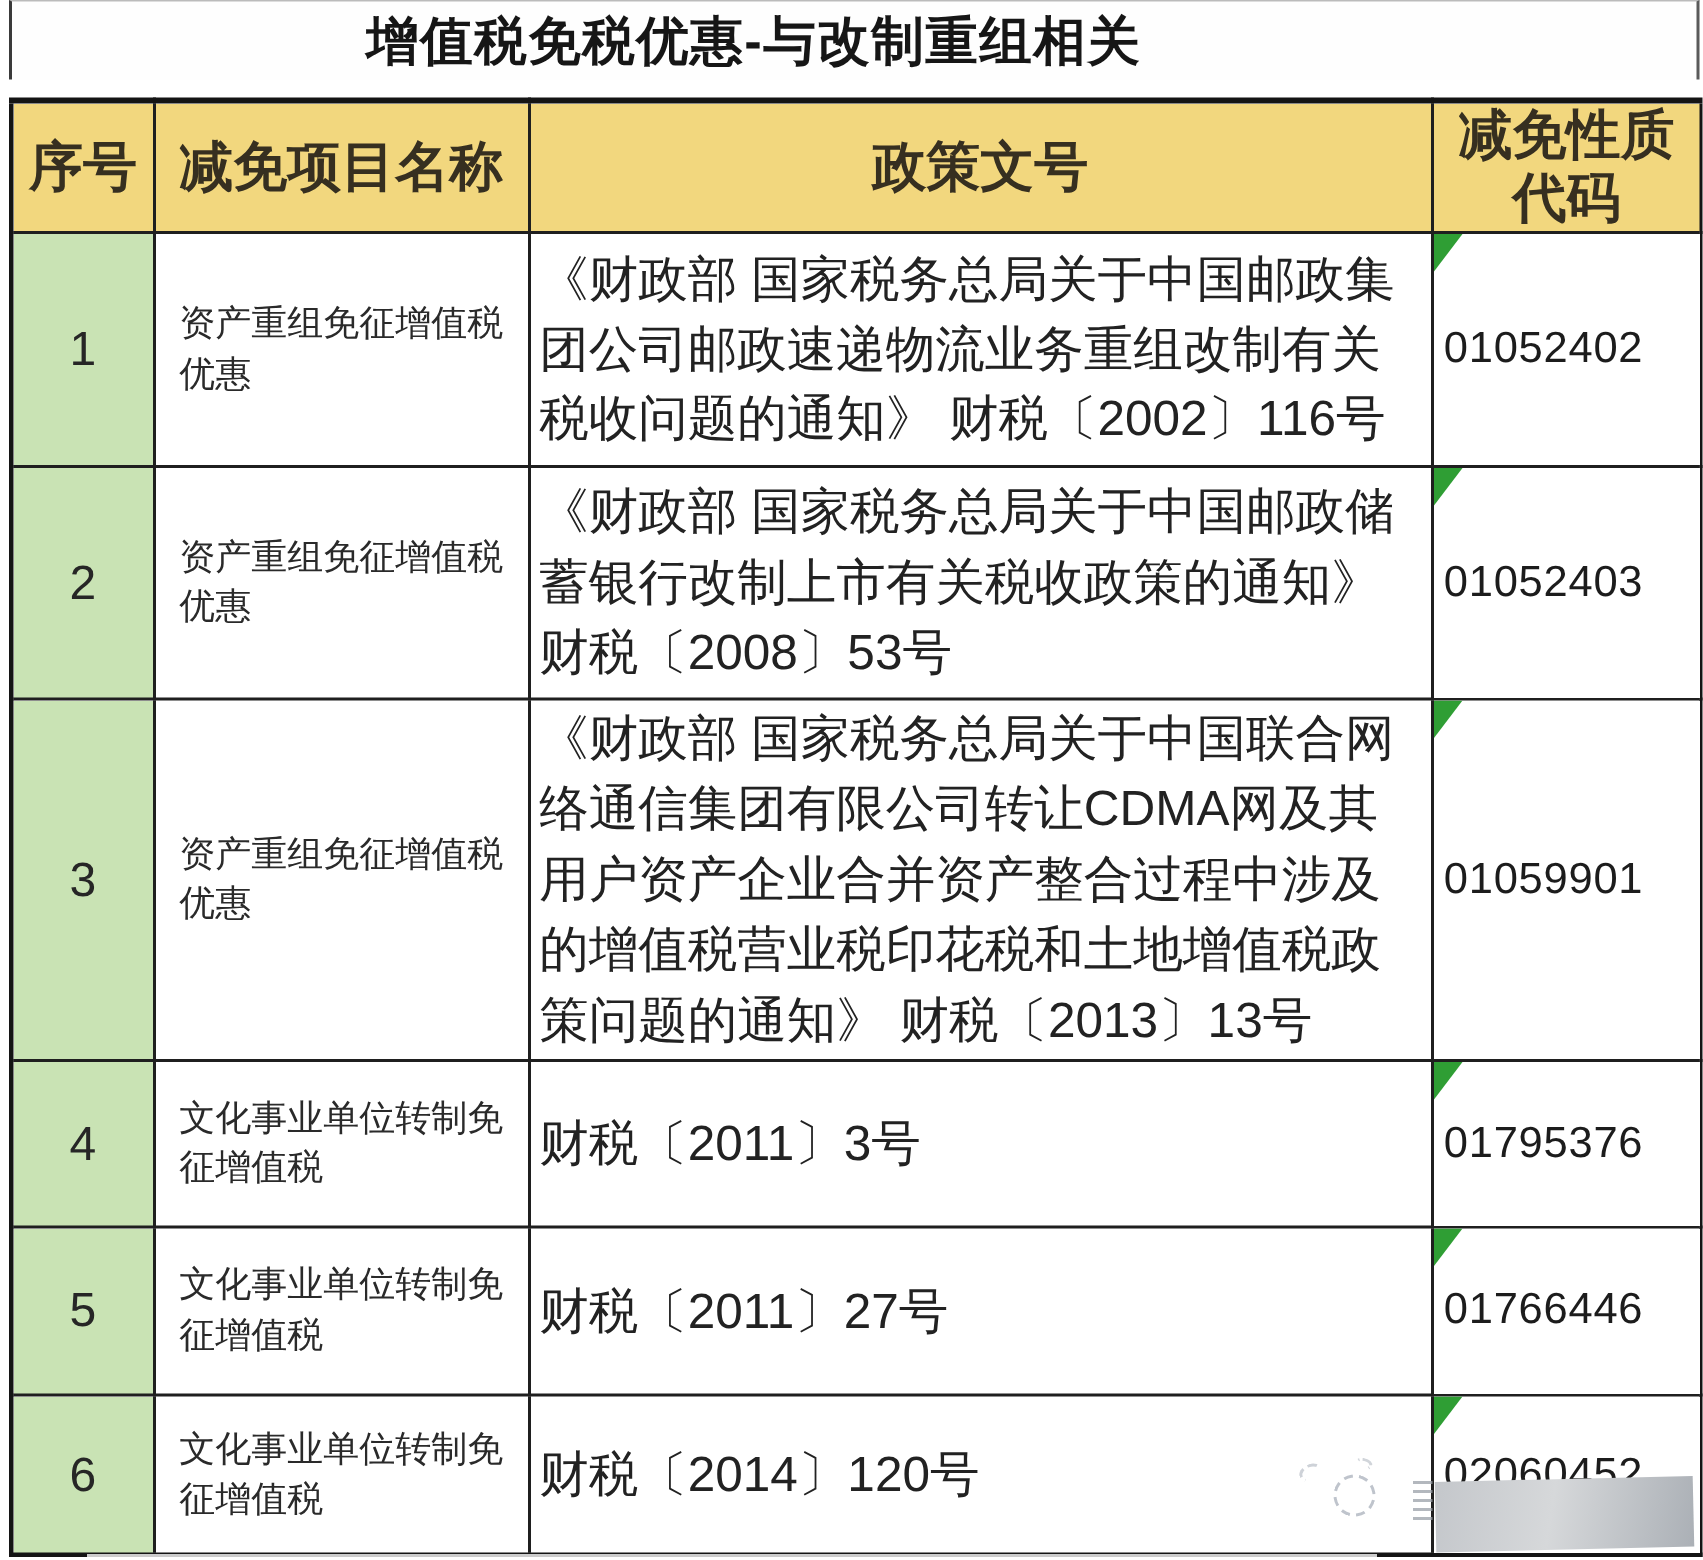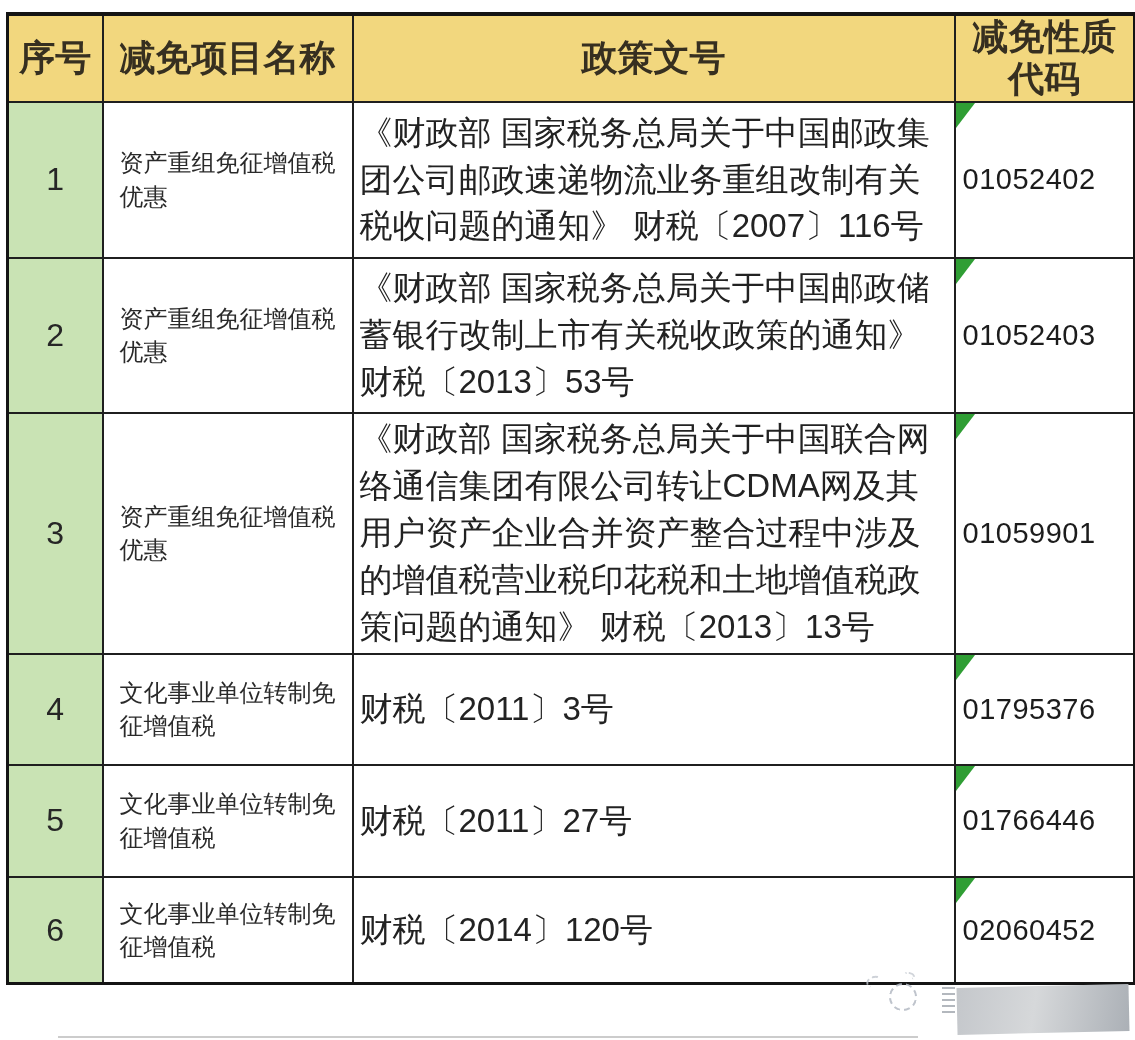--- a/index.html
+++ b/index.html
@@ -77,47 +77,50 @@
   .bottom-line {
     position:absolute; left:58px; top:1036px; width:860px; height:2px;
     background:#cccccc; z-index:1;
   }
 </style>
 </head>
 <body>
 
 <div class="sheet">
 
+  <div class="title-row">
+    <div class="title-text">增值税免税优惠-与改制重组相关</div>
+  </div>
 
   <table class="grid">
     <colgroup>
       <col style="width:95px">
         <col style="width:250px">
         <col style="width:602px">
         <col style="width:180px">
     </colgroup>
     <thead>
       <tr>
         <th>序号</th>
         <th>减免项目名称</th>
         <th>政策文号</th>
         <th class="h-code">减免性质代码</th>
       </tr>
     </thead>
     <tbody>
       <tr class="r-1">
         <td class="c-no">1</td>
         <td class="c-name">资产重组免征增值税优惠</td>
-        <td class="c-policy">《财政部 国家税务总局关于中国邮政集团公司邮政速递物流业务重组改制有关税收问题的通知》 财税〔2007〕116号</td>
+        <td class="c-policy">《财政部 国家税务总局关于中国邮政集团公司邮政速递物流业务重组改制有关税收问题的通知》 财税〔2002〕116号</td>
         <td class="c-code"><span class="corner-flag"></span><span>01052402</span></td>
       </tr>
       <tr class="r-2">
         <td class="c-no">2</td>
         <td class="c-name">资产重组免征增值税优惠</td>
-        <td class="c-policy">《财政部 国家税务总局关于中国邮政储蓄银行改制上市有关税收政策的通知》 财税〔2013〕53号</td>
+        <td class="c-policy">《财政部 国家税务总局关于中国邮政储蓄银行改制上市有关税收政策的通知》 财税〔2008〕53号</td>
         <td class="c-code"><span class="corner-flag"></span><span>01052403</span></td>
       </tr>
       <tr class="r-3">
         <td class="c-no">3</td>
         <td class="c-name">资产重组免征增值税优惠</td>
         <td class="c-policy">《财政部 国家税务总局关于中国联合网络通信集团有限公司转让CDMA网及其用户资产企业合并资产整合过程中涉及的增值税营业税印花税和土地增值税政策问题的通知》 财税〔2013〕13号</td>
         <td class="c-code"><span class="corner-flag"></span><span>01059901</span></td>
       </tr>
       <tr class="r-4">
         <td class="c-no">4</td>

